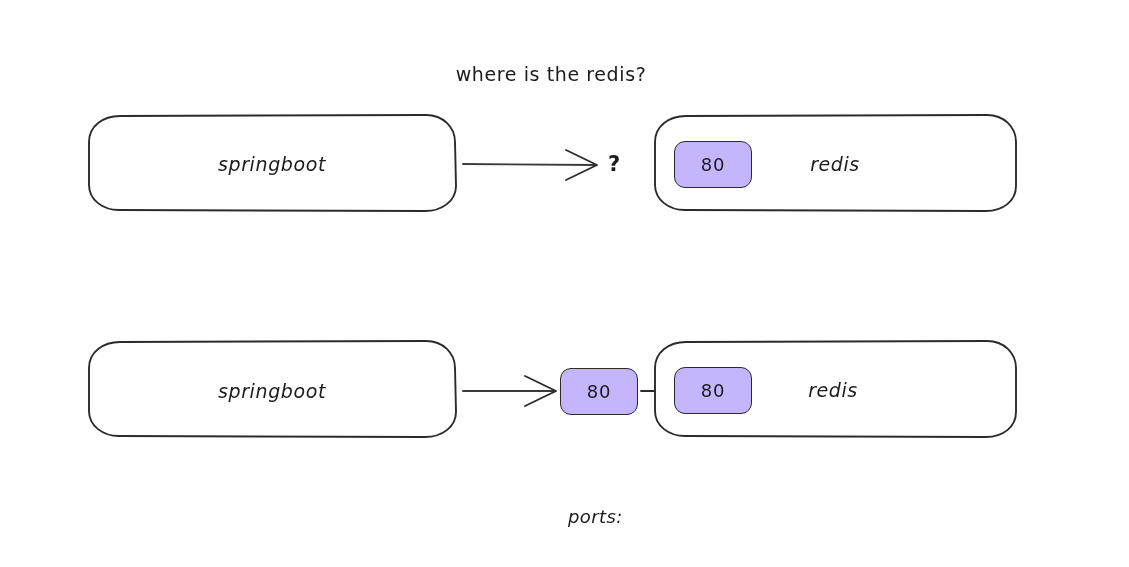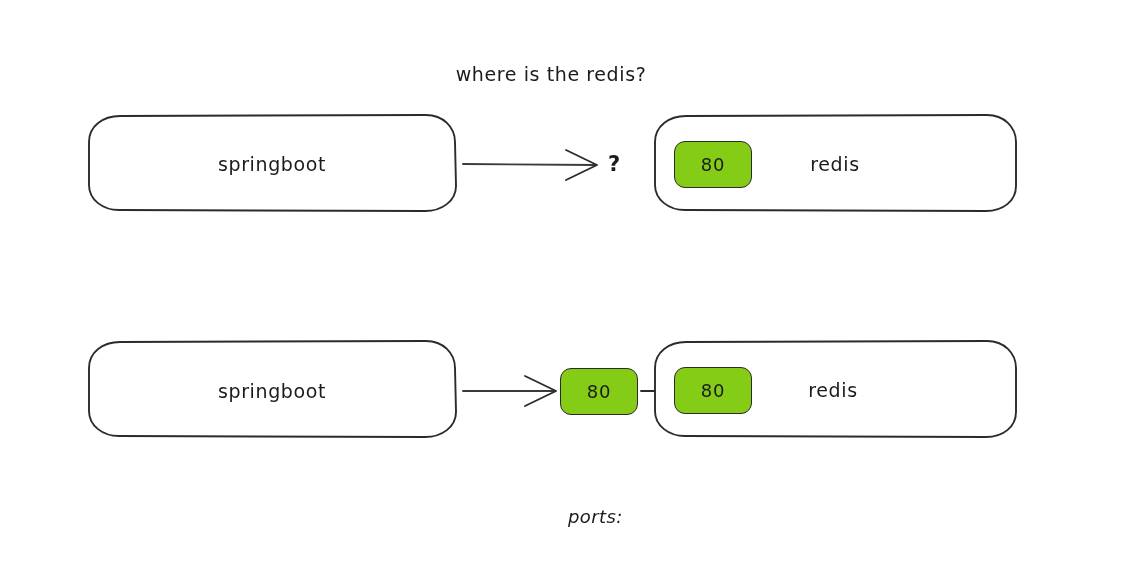--- a/index.html
+++ b/index.html
@@ -30,20 +30,21 @@
   }
   .node-label {
     position: absolute;
     font-family: "DejaVu Sans", sans-serif;
     font-size: 19px;
     letter-spacing: 0.6px;
     color: #1b1b1b;
     white-space: nowrap;
     transform: translate(-50%, -50%);
     text-align: left;
+    font-style: italic;
   }
   .title-text {
     position: absolute;
     font-family: "DejaVu Sans", sans-serif;
     font-size: 19px;
     letter-spacing: 0.6px;
     color: #1b1b1b;
     white-space: nowrap;
     transform: translate(-50%, -50%);
   }
@@ -53,21 +54,21 @@
     font-size: 21px;
     font-weight: 600;
     color: #1b1b1b;
     transform: translate(-50%, -50%);
   }
   .port-badge {
     position: absolute;
     display: flex;
     align-items: center;
     justify-content: center;
-    background: #84cc16;
+    background: #c4b5fd;
     border: 1.8px solid #2b2b2b;
     border-radius: 11px;
     font-family: "DejaVu Sans", sans-serif;
     font-size: 18px;
     letter-spacing: 0.8px;
     color: #1b1b1b;
     box-sizing: border-box;
   }
   .yaml-block {
     position: absolute;

